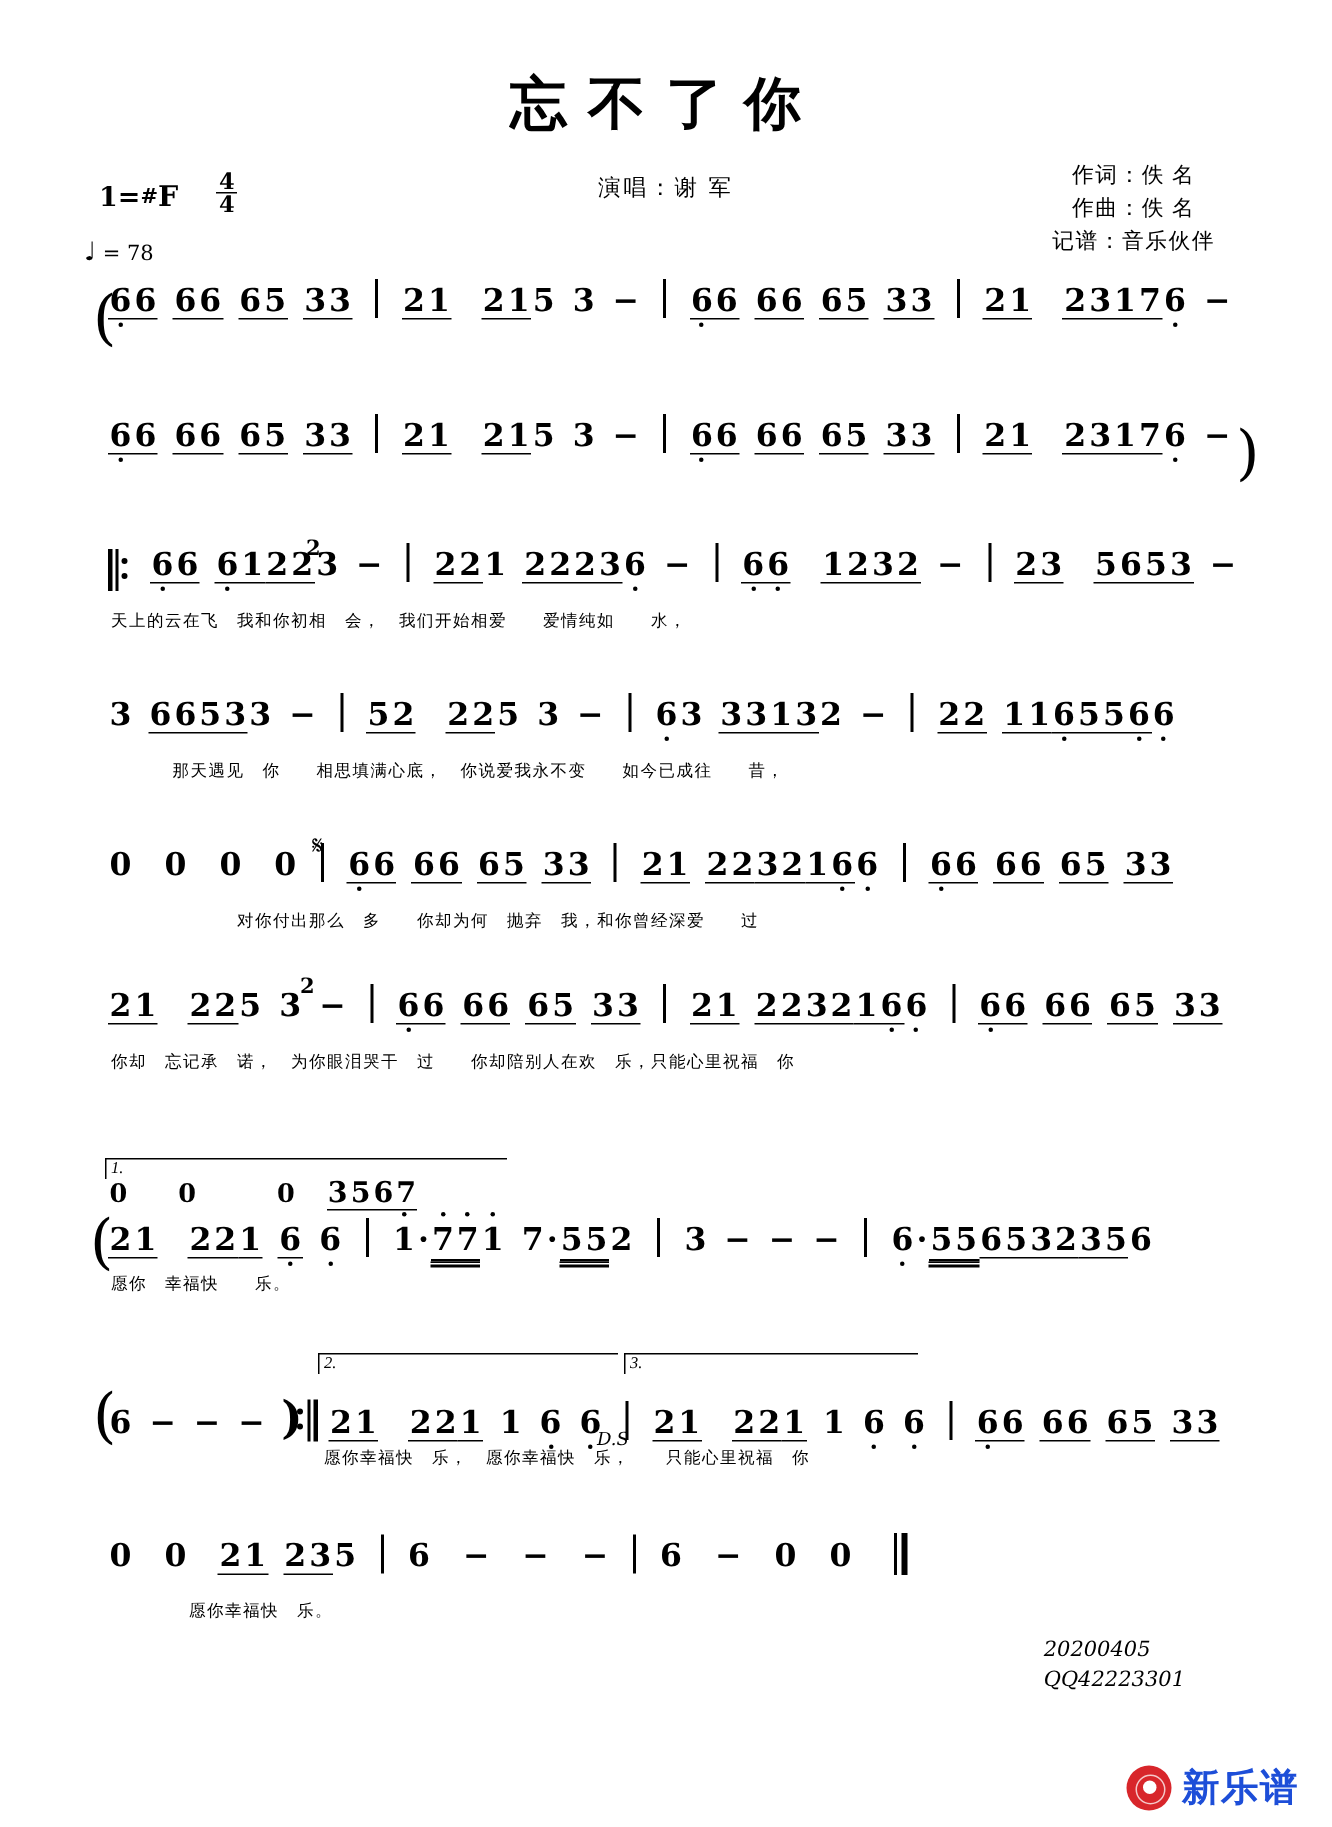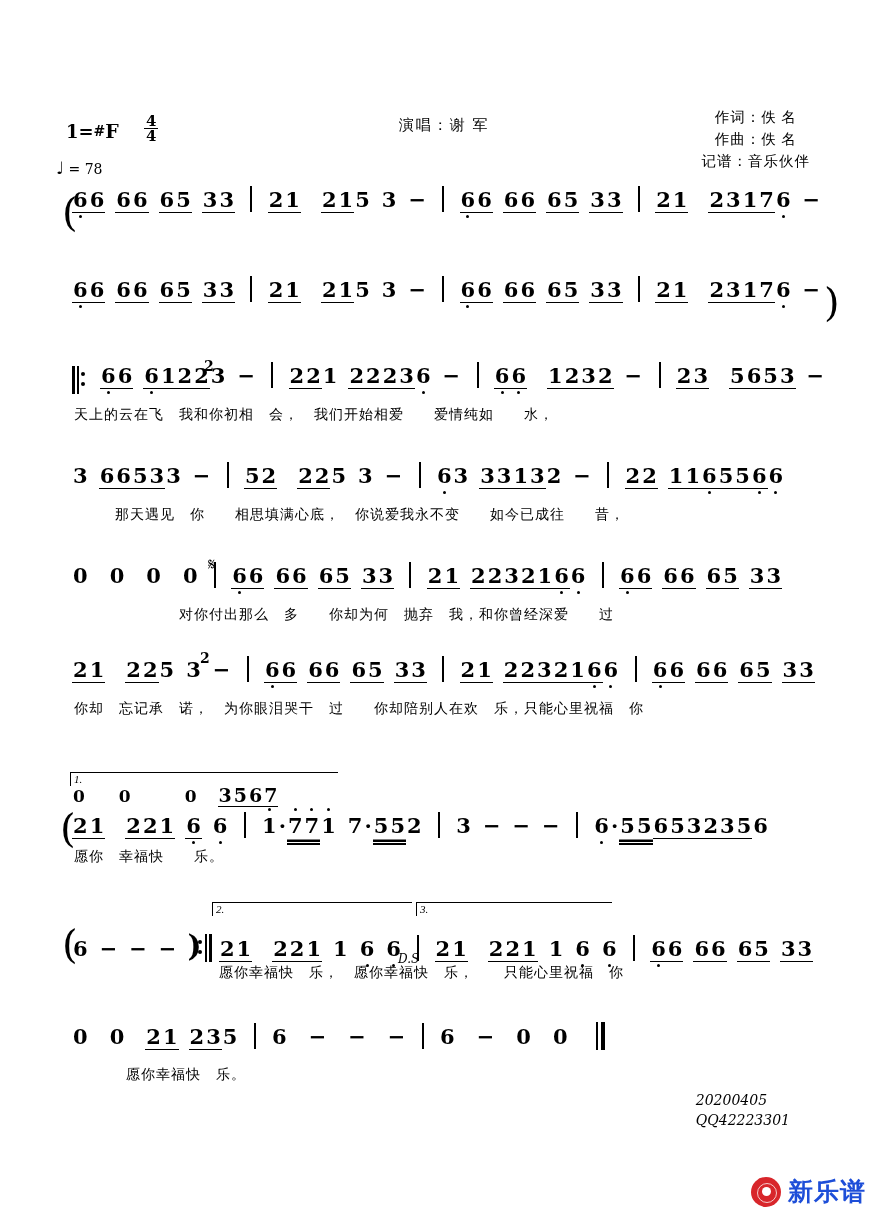--- a/index.html
+++ b/index.html
@@ -95,21 +95,21 @@
     top: 0;
     font-family: "DejaVu Serif", serif;
     font-size: 21px;
     font-weight: bold;
     letter-spacing: 0px;
     white-space: nowrap;
   }
   .lyr {
     position: absolute;
     left: 74px;
-    font-size: 14px;
+    font-size: 11px;
     letter-spacing: 1px;
     white-space: nowrap;
     font-family: Liberation Mono, monospace;
   }
   .n { position: relative; display: inline-block; padding: 0 1px; }
   .sp { display: inline-block; width: 10px; }
   .sp2 { display: inline-block; width: 20px; }
   .sp3 { display: inline-block; width: 32px; }
   .bar { display: inline-block; width: 2px; height: 26px; background: #000; margin: 0 8px; vertical-align: -5px; }
   .dotlow::after {
@@ -237,20 +237,21 @@
   }
   .segno {
     position:absolute; font-size:17px; font-family:"DejaVu Serif", serif;
   }
 </style>
 </head>
 <body>
 
 <div class="sheet">
 
+  <div class="title">忘不了你</div>
   <div class="singer">演唱：谢 军</div>
 
   <div class="credits">
     <div>作词：佚 名</div>
     <div>作曲：佚 名</div>
     <div>记谱：音乐伙伴</div>
   </div>
 
   <div class="keyblock">
     <span class="num">1=</span><span class="sharp">#</span><span class="letter">F</span>

